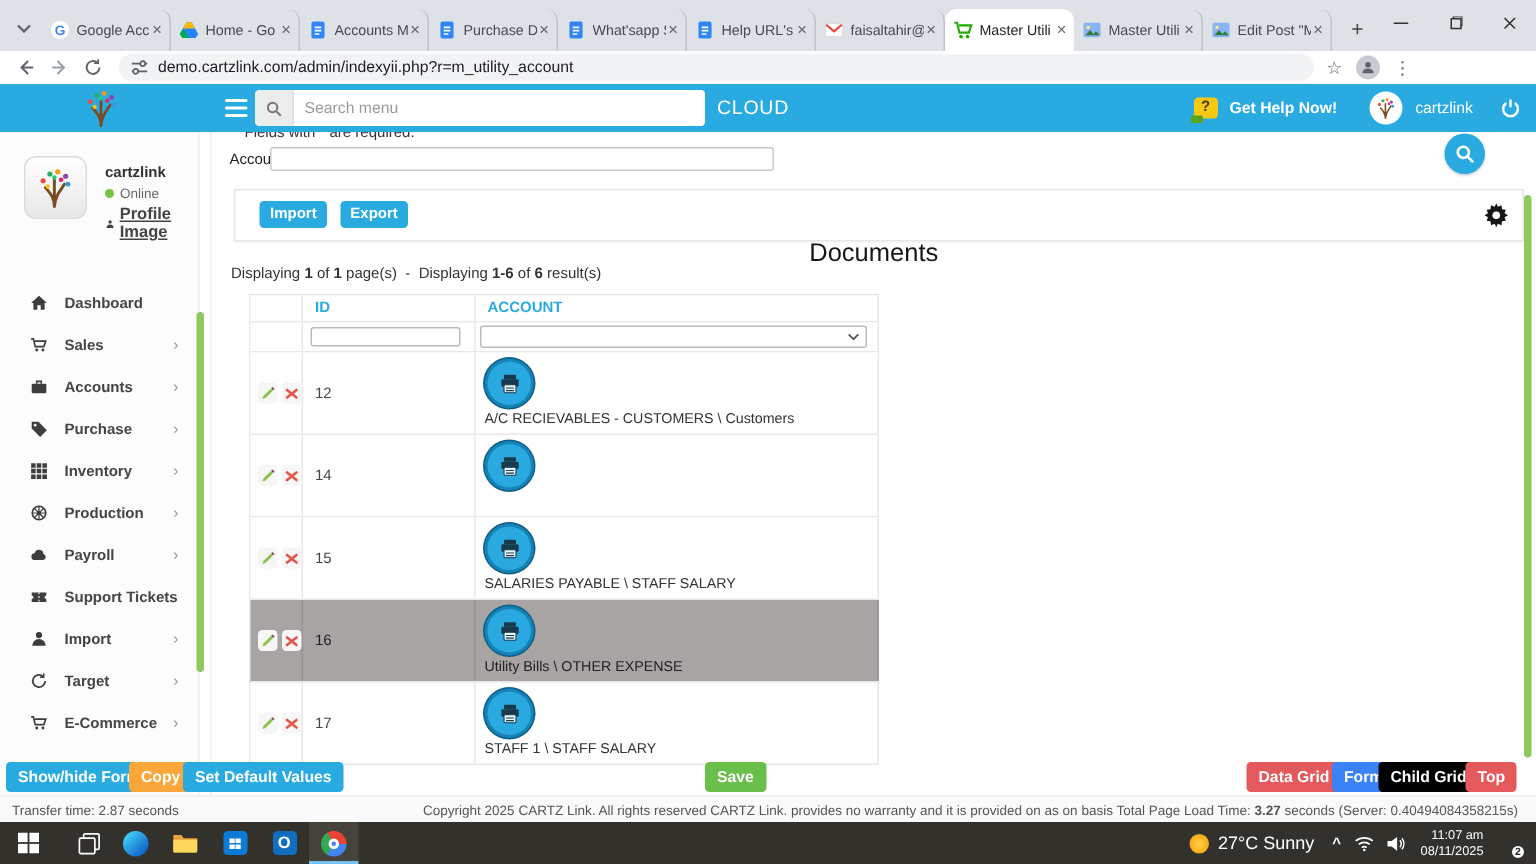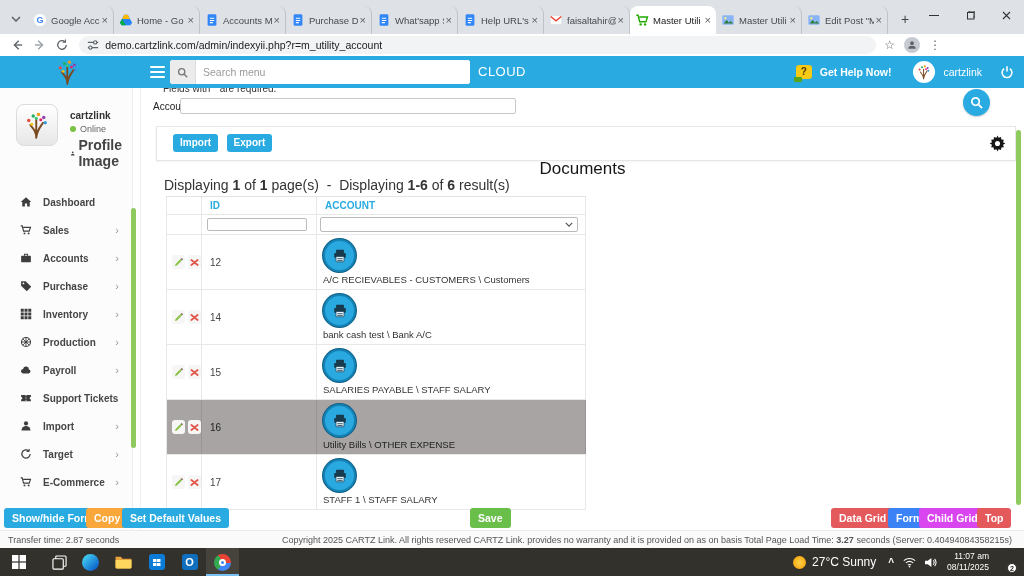--- a/index.html
+++ b/index.html
@@ -52,21 +52,21 @@
   .power { margin-left:10px; }
 
   
   #sidebar { position:absolute; top:88px; left:0; width:133px; height:442px; background:#fcfcfc; border-right:1px solid #ededed; }
   .sprofile { position:relative; padding:16px 0 0 16px; height:72px; }
   .pimg { width:42px; height:42px; border-radius:8px; background:linear-gradient(#ffffff,#e7e7e7); border:1px solid #dcdcdc; display:flex; align-items:center; justify-content:center; }
   .ptext { position:absolute; left:70px; top:22px; }
   .pname { font-size:10px; font-weight:bold; color:#333; }
   .pstatus { font-size:9px; color:#666; margin-top:3px; display:flex; align-items:center; }
   .dot { width:6px; height:6px; border-radius:50%; background:#7ac143; margin-right:4px; }
-  .pimg-label { font-size:14px; font-weight:bold; color:#444; margin-top:3px; display:flex; align-items:center; gap:3px; }
+  .pimg-label { font-size:11px; font-weight:bold; color:#444; margin-top:3px; display:flex; align-items:center; gap:3px;text-decoration:underline; }
   .smenu { margin-top:28px; }
   .sitem { height:28px; display:flex; align-items:center; padding-left:20px; position:relative; }
   .sicon { width:12px; height:12px; margin-right:11px; }
   .sicon svg { width:12px; height:12px; }
   .slabel { font-size:10px; font-weight:600; color:#454545; }
   .chev { position:absolute; right:13px; color:#999; font-size:11px; }
   .scrollgreen { position:absolute; width:5px; border-radius:3px; background:#8fca5f; }
   #sidebar-scroll { left:131px; top:208px; height:240px; }
   #main-scroll { left:1016px; top:130px; height:375px; }
 
@@ -74,21 +74,21 @@
   #main { position:absolute; left:140px; top:88px; width:884px; height:442px; background:#fff; overflow:hidden; border-left:1px solid #f0f0f0; }
   .required-note { position:absolute; top:-5px; left:22px; font-size:10px; color:#333; }
   .acc-label { position:absolute; left:12px; top:13px; font-size:10px; color:#222; }
   .acc-input { position:absolute; left:39px; top:10px; width:336px; height:16px; border:1px solid #c9c9c9; border-radius:2px; font-size:10px; padding:0 4px; outline:none; }
   .search-fab { position:absolute; left:822px; top:1px; width:27px; height:27px; border-radius:50%; background:#29abe2; display:flex; align-items:center; justify-content:center; box-shadow:0 1px 2px rgba(0,0,0,.2); }
   .toolbar-card { position:absolute; left:15px; top:38px; width:860px; height:35px; background:#fff; border:1px solid #e6e6e6; box-shadow:0 1px 2px rgba(0,0,0,.05); }
   .btn-blue { display:inline-block; margin:7px 0 0 0; padding:3px 7px 4px; background:#29abe2; color:#fff; font-size:10px; font-weight:bold; border:0; border-radius:3px; font-family:"Liberation Sans",sans-serif; }
   .toolbar-card .btn-blue:first-of-type { margin-left:16px; }
   .toolbar-card .btn-blue + .btn-blue { margin-left:4px; }
   .gear { position:absolute; right:9px; top:8px; width:17px; height:17px; }
-  .paging { position:absolute; left:23px; top:89px; font-size:14px; color:#333; white-space:pre-wrap; }
+  .paging { position:absolute; left:13px; top:89px; font-size:10px; color:#333; white-space:pre-wrap; }
   .paging b { font-weight:bold; }
   .doc-title { position:absolute; left:0; width:100%; top:71px; text-align:center; font-size:17px; font-weight:500; color:#161616; }
   .grid { position:absolute; left:25px; top:108px; width:420px; border-top:1px solid #e3e3e3; border-left:1px solid #e8e8e8; }
   .grow { display:flex; border-bottom:1px solid #e8e8e8; background:#fff; }
   .gc { border-right:1px solid #e8e8e8; }
   .gc-act { width:35px; flex:0 0 35px; display:flex; align-items:center; gap:3px; padding-left:5px; }
   .gc-id { width:115px; flex:0 0 115px; display:flex; align-items:center; padding-left:8px; font-size:10px; color:#444; }
   .gc-acc { flex:1; padding:4px 0 0 6px; }
   .ghead { height:18px; }
   .ghead .gc { display:flex; align-items:center; font-size:10px; font-weight:bold; color:#29abe2; }
@@ -108,21 +108,21 @@
 
   
   #btnbar { position:absolute; left:0; top:508px; width:1024px; height:22px; }
   .bb { position:absolute; top:0; height:20px; border:0; border-radius:3px; color:#fff; font-size:10.5px; font-weight:bold; padding:0 8px; font-family:"Liberation Sans",sans-serif; }
   .bb-show { left:4px; background:#29abe2; }
   .bb-copy { left:86px; background:#f9a63a; }
   .bb-def  { left:122px; background:#29abe2; }
   .bb-save { left:470px; background:#6abf4b; }
   .bb-dg   { left:831px; background:#e4595c; }
   .bb-form { left:888px; background:#3b82f6; }
-  .bb-cg   { left:919px; background:#d946ef; }
+  .bb-cg   { left:919px; background:#000000; }
   .bb-top  { left:977px; background:#e4595c; }
 
   
   #statusbar { position:absolute; left:0; top:530px; width:1024px; height:34px; background:#fafafa; border-top:1px solid #ececec; font-size:9px; color:#555; }
   .sb-left { position:absolute; left:8px; top:4px; }
   .sb-center { position:absolute; left:0; width:100%; top:4px; text-align:center; }
   .sb-right { position:absolute; right:12px; top:4px; }
 
   
   #taskbar { position:absolute; left:0; top:548px; width:1024px; height:28px; background:#33312b; display:flex; align-items:center; }
@@ -642,21 +642,20 @@
           <div class="gc gc-id">14</div>
           <div class="gc gc-acc">
             <span class="printer">
               <svg viewBox="0 0 18 18">
                 <rect x="4.5" y="2" width="9" height="3.5" rx="0.8" fill="#173a4d"></rect>
                 <rect x="2.5" y="5.5" width="13" height="5.5" rx="1" fill="#173a4d"></rect>
                 <rect x="4.5" y="9.5" width="9" height="6" rx="0.8" fill="#e8f6fd" stroke="#173a4d" stroke-width="0.8"></rect>
                 <path d="M6 12h6M6 14h6" stroke="#173a4d" stroke-width="0.9"></path>
               </svg>
             </span>
-            <div class="acc-text">bank cash test \ Bank A/C</div>
           </div>
         </div>
 
         <div class="grow data">
           <div class="gc gc-act">
             <span class="act-ic">
               <svg viewBox="0 0 14 14">
                 <path d="M2.5 11.5l.8-2.6 6.2-6.2 1.8 1.8-6.2 6.2z" fill="#8bc34a"></path>
                 <path d="M9.8 2.4l1.8 1.8 1.2-1.2L11 1.2z" fill="#795548"></path>
               </svg>

